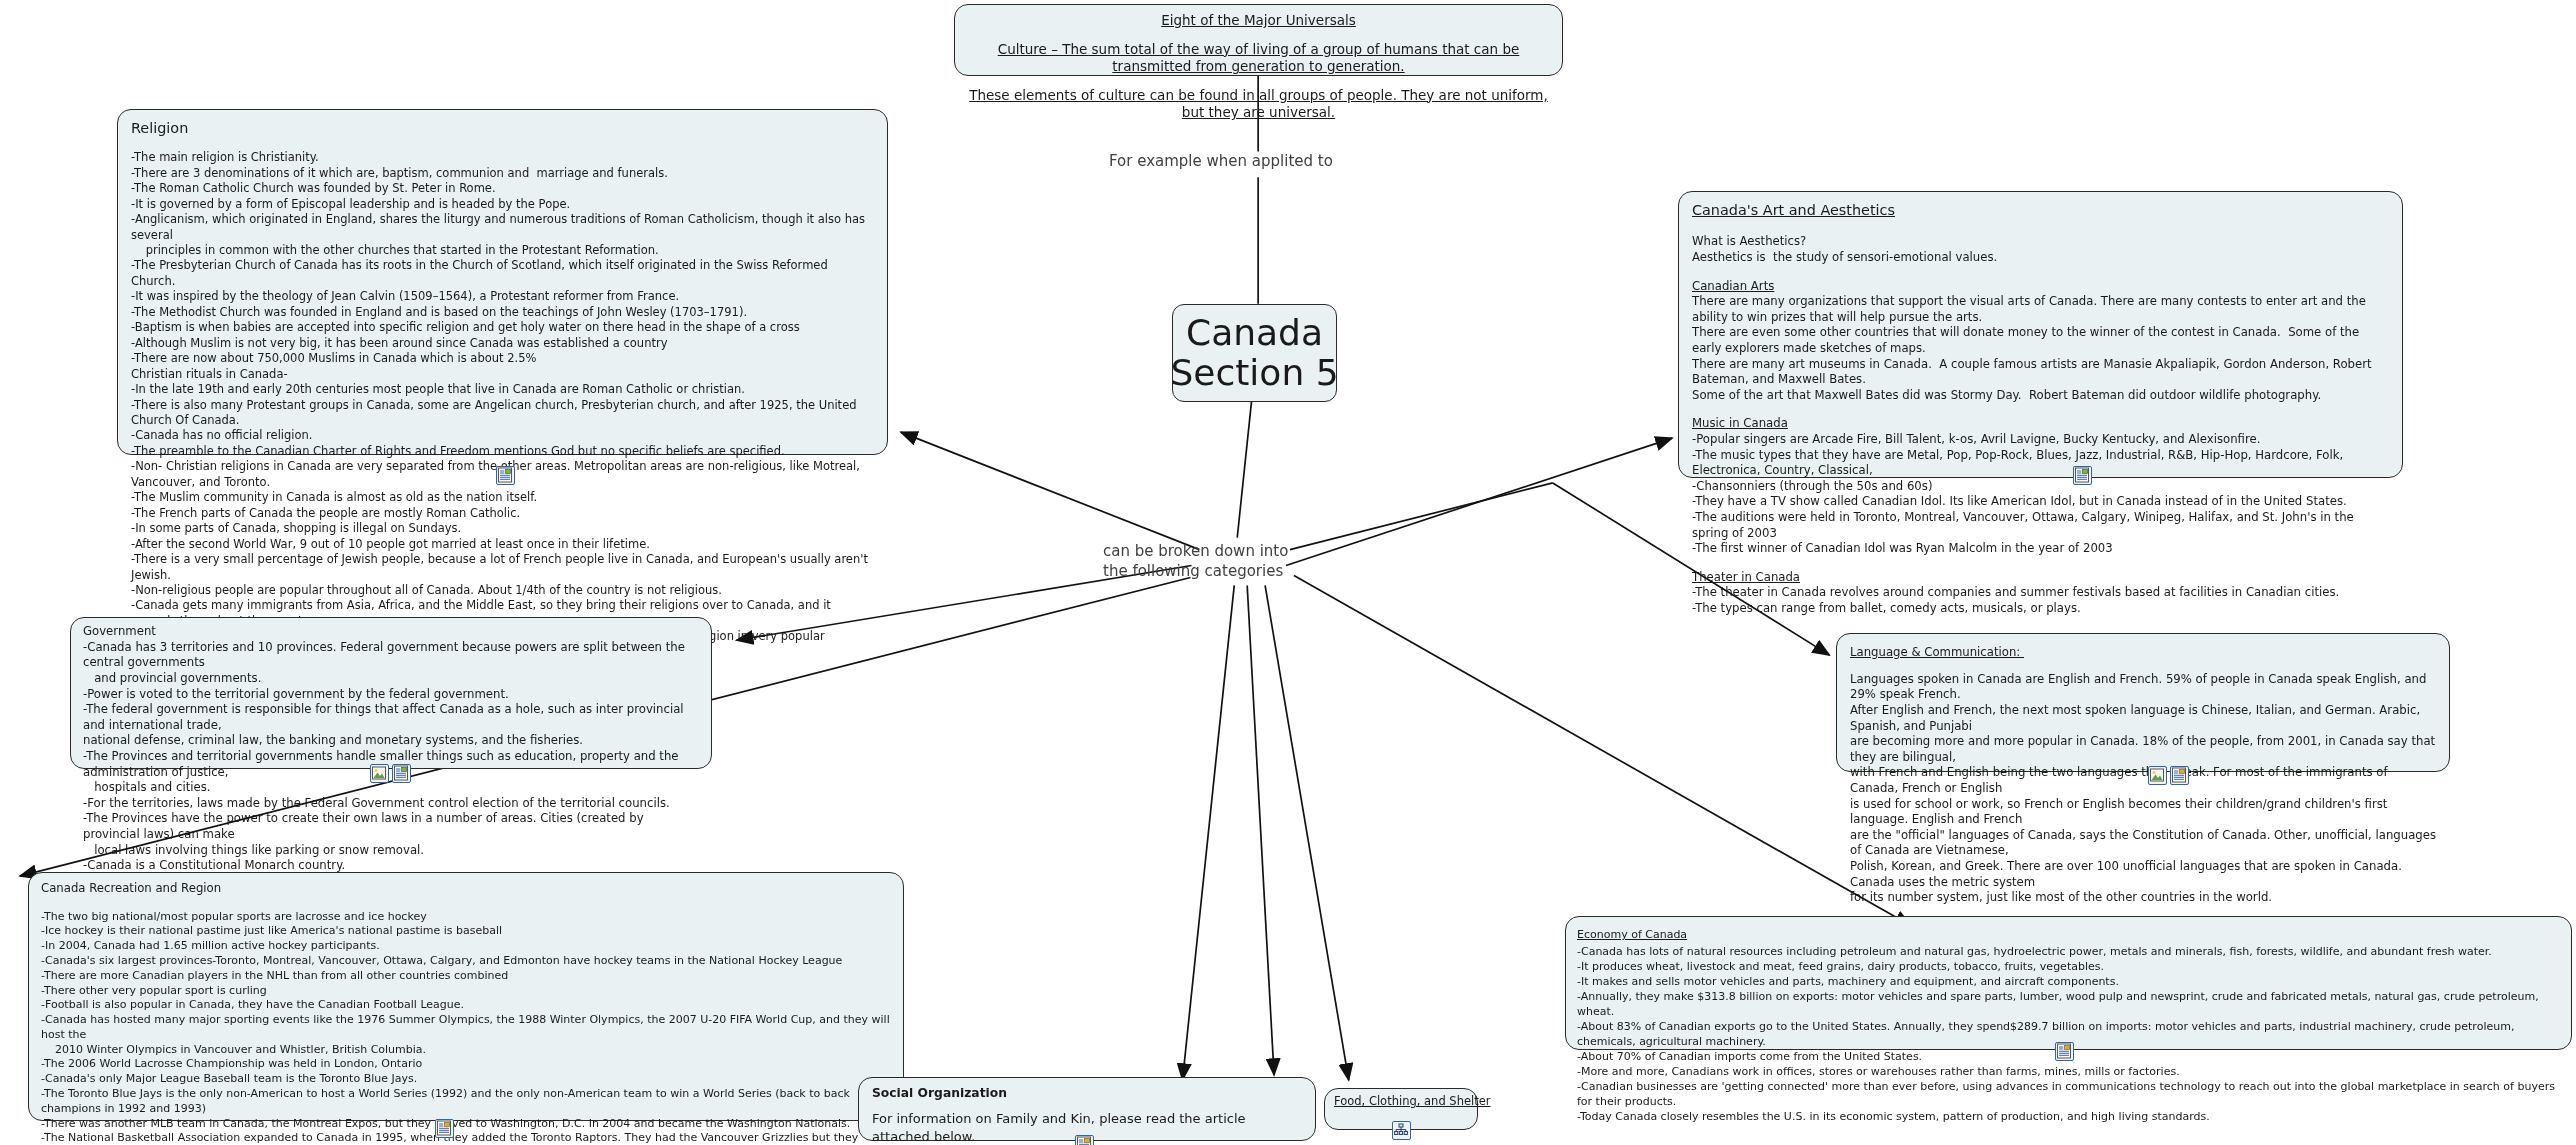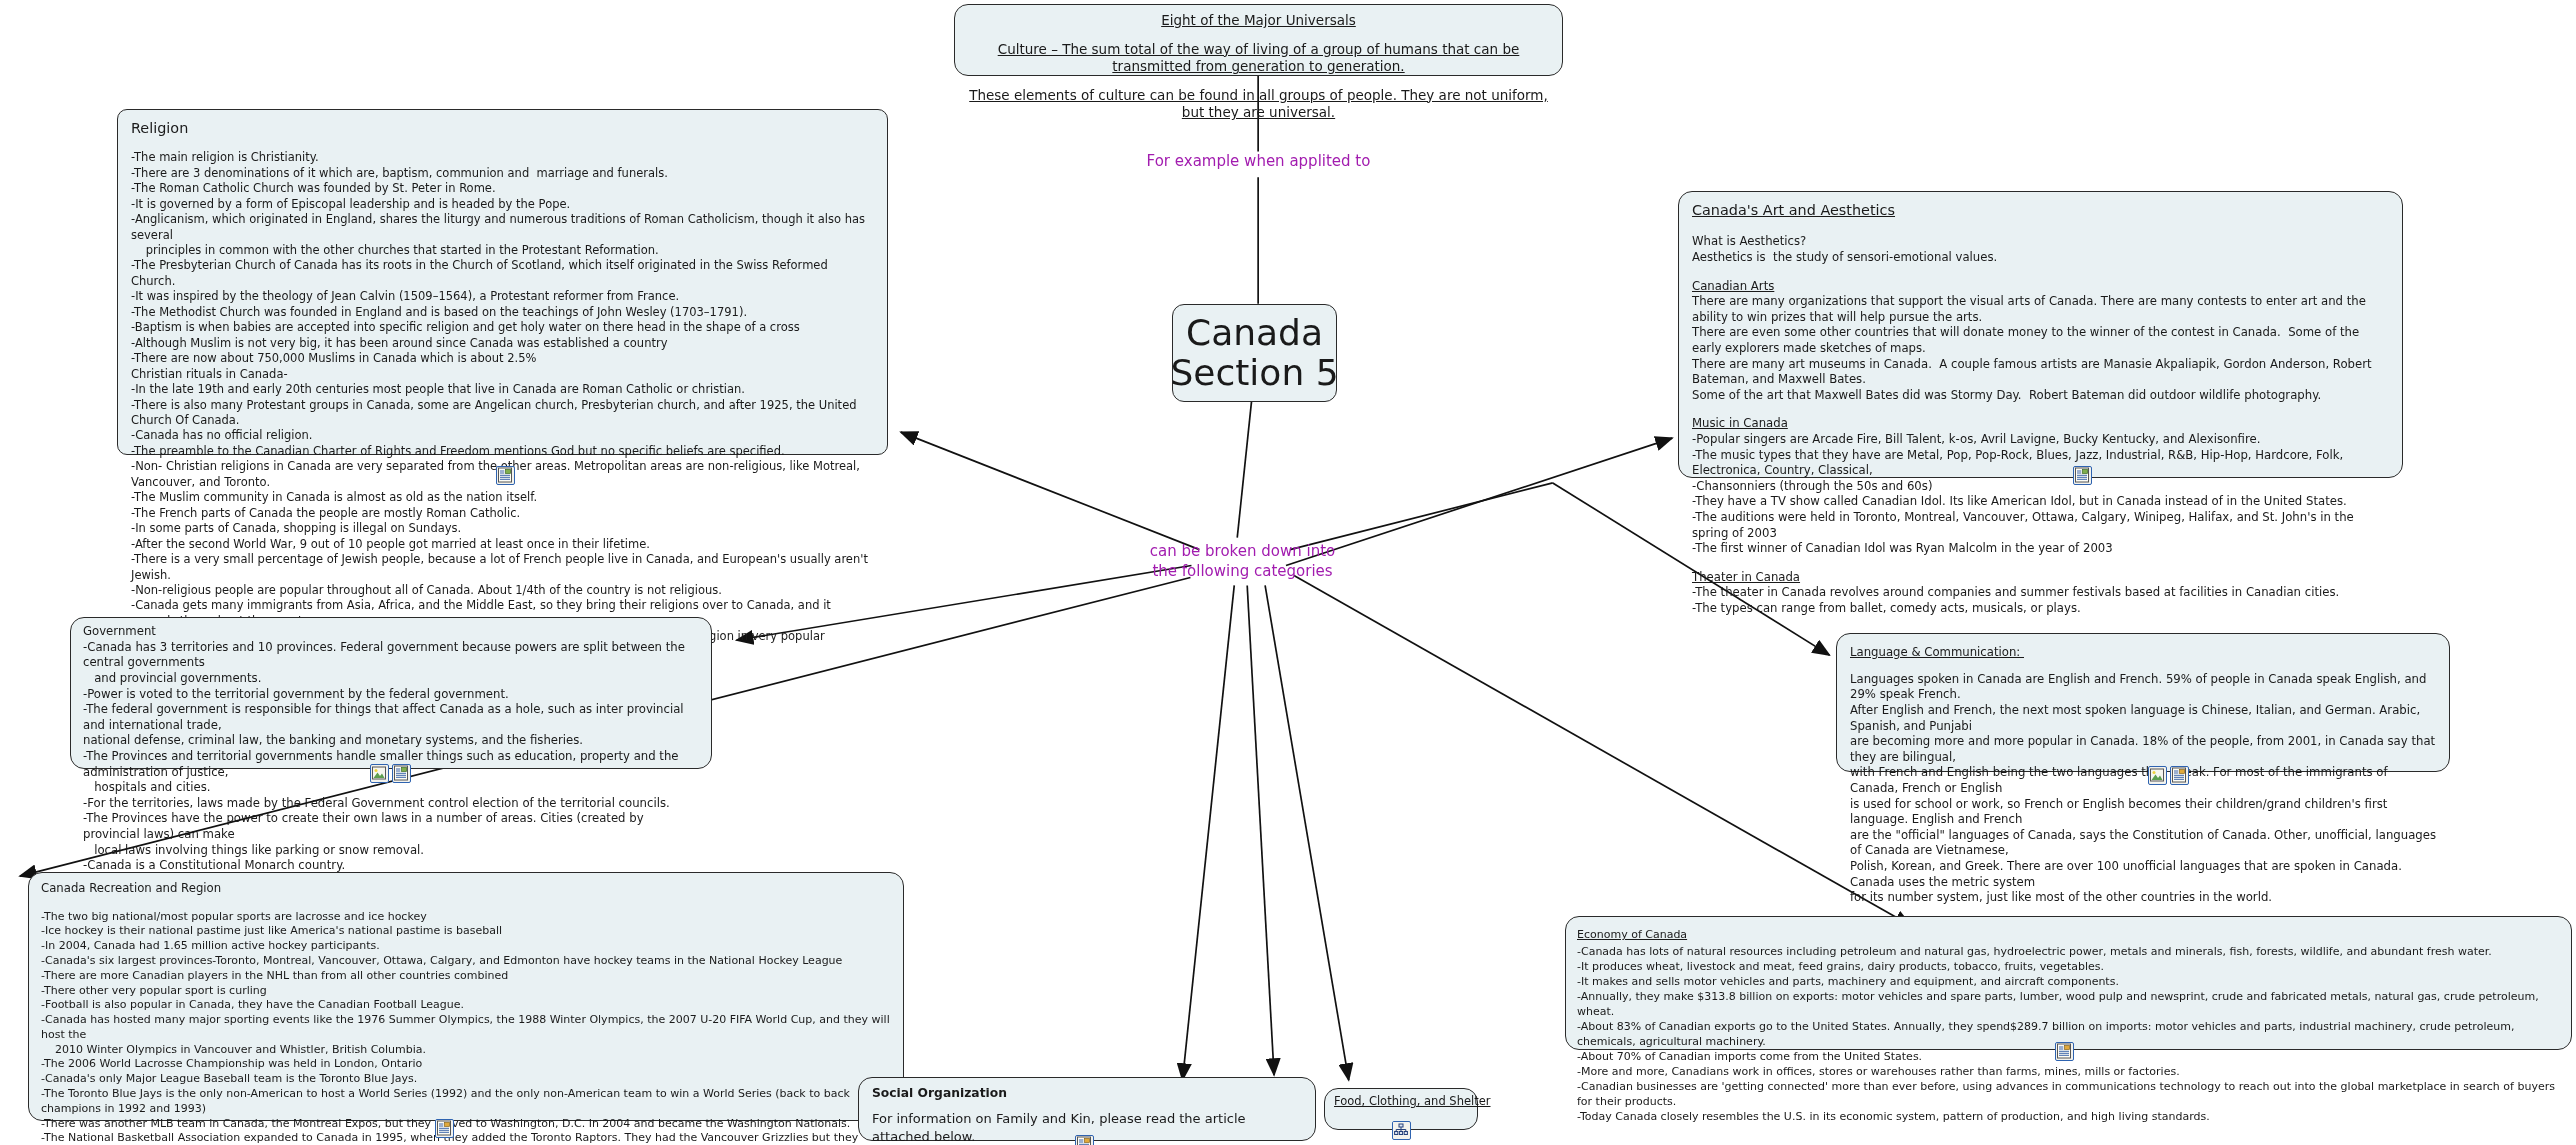--- a/index.html
+++ b/index.html
@@ -17,21 +17,21 @@
     border:1.6px solid #2a2a2a;
     border-radius:14px;
     box-sizing:border-box;
     padding:9px 13px 9px 13px;
   }
   .node .title{font-size:14.4px;line-height:1.34;margin-bottom:12px;white-space:pre;}
   .node .title.u{text-decoration:underline;}
   .node .body{font-size:13.5px;line-height:1.335;white-space:pre-wrap;}
   .node .sub{font-size:13.5px;line-height:1.335;text-decoration:underline;margin-top:13px;}
 
-  .label{position:absolute;font-size:15px;line-height:1.3;text-align:center;color:#a21caf;white-space:pre;}
+  .label{position:absolute;font-size:15px;line-height:1.3;text-align:left;color:#404040;white-space:pre;}
 
   
   #node-center{
     width:165px;height:98px;padding:0;
     display:flex;align-items:center;justify-content:center;
     border-radius:12px;
   }
   #node-center .ctext{font-size:36px;line-height:1.12;text-align:center;white-space:pre;}
 
   
@@ -82,21 +82,21 @@
   <div class="label" style="left:1109px;top:152px;width:299px;">For example when applited to</div>
 
   <div class="node" id="node-center" style="left:1172px;top:304px;">
     <div class="ctext">Canada
 Section 5</div>
   </div>
 
   <div class="label" style="left:1103px;top:542px;width:279px;white-space:pre-line;">can be broken down into
 the following categories</div>
 
-  <div class="node" style="left:117px;top:109px;width:771px;height:346px;border-radius:10px;">
+  <div class="node" style="left:117px;top:109px;width:771px;height:346px;">
     <div class="title">Religion</div>
     <div class="body" style="font-size:11.5px;line-height:1.345;">-The main religion is Christianity.
 -There are 3 denominations of it which are, baptism, communion and  marriage and funerals.
 -The Roman Catholic Church was founded by St. Peter in Rome.
 -It is governed by a form of Episcopal leadership and is headed by the Pope.
 -Anglicanism, which originated in England, shares the liturgy and numerous traditions of Roman Catholicism, though it also has several
     principles in common with the other churches that started in the Protestant Reformation.
 -The Presbyterian Church of Canada has its roots in the Church of Scotland, which itself originated in the Swiss Reformed Church.
 -It was inspired by the theology of Jean Calvin (1509–1564), a Protestant reformer from France.
 -The Methodist Church was founded in England and is based on the teachings of John Wesley (1703–1791).

